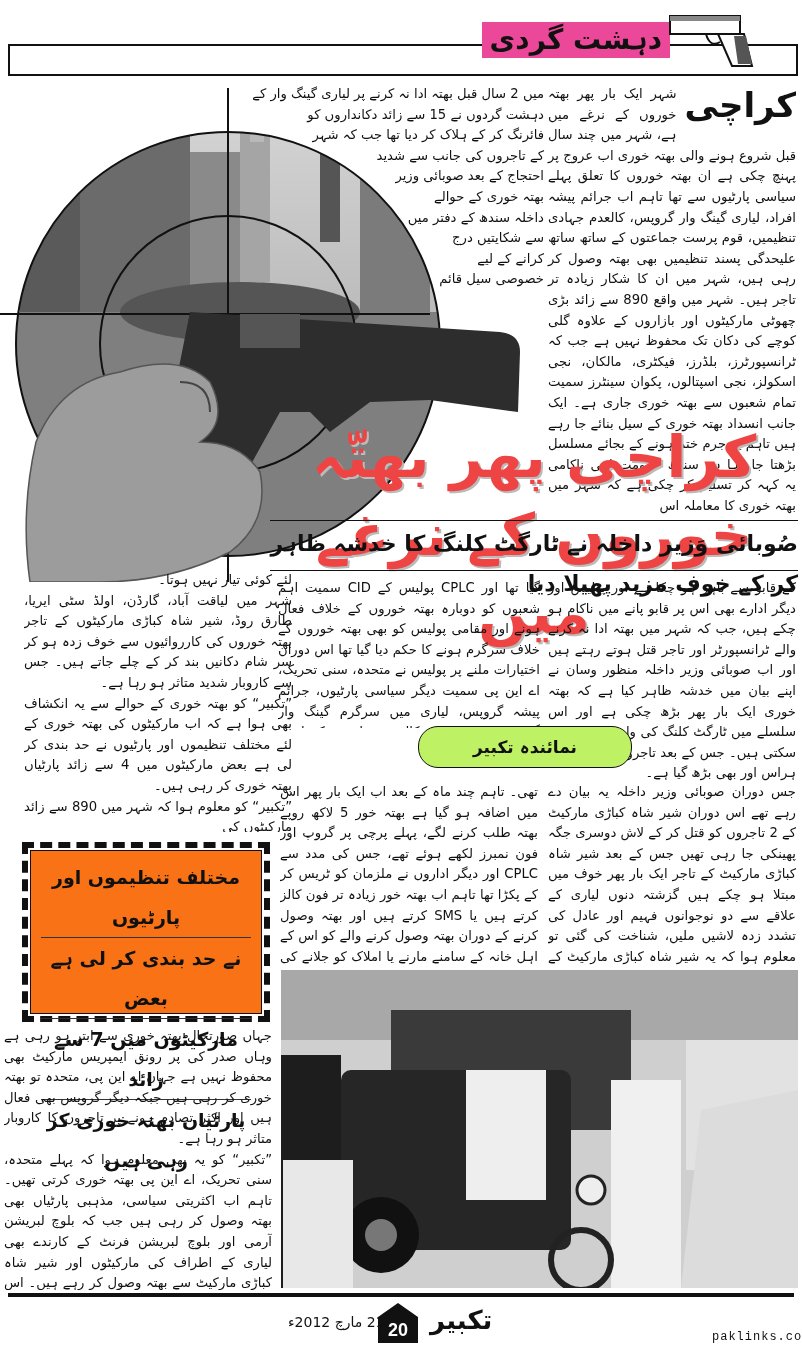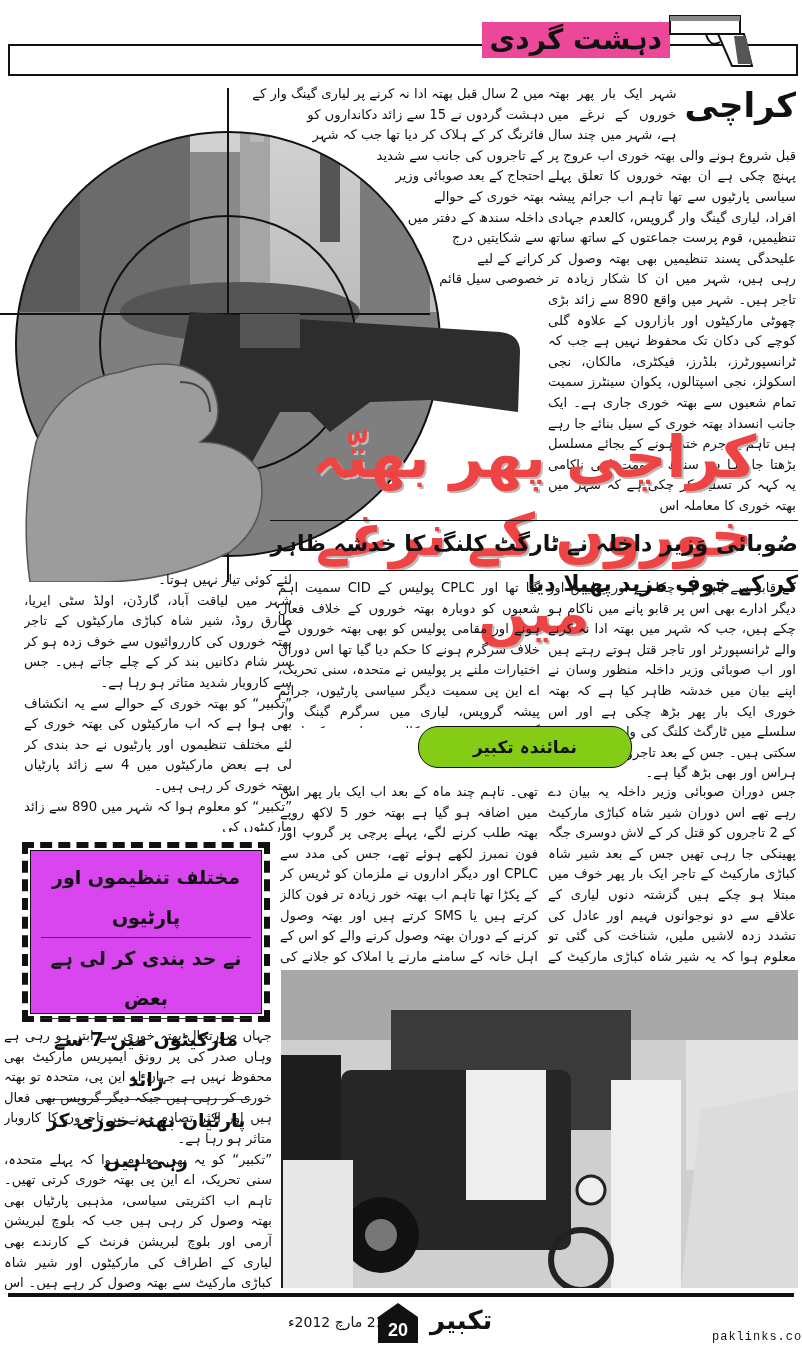--- a/index.html
+++ b/index.html
@@ -21,26 +21,26 @@
   #intro-drop{font-size:34px;font-weight:bold;float:right;margin-left:8px;line-height:42px;}
   
   #headline{left:270px;top:418px;width:528px;text-align:center;font-size:58px;font-weight:bold;line-height:78px;direction:rtl;color:#ef4444;text-shadow:2px 2px 0 #bbb;}
   #subhead-rule1{left:270px;top:520px;width:528px;height:1px;background:#111;}
   #subhead{left:270px;top:524px;width:528px;font-size:22px;font-weight:bold;direction:rtl;line-height:40px;}
   #subhead-rule2{left:270px;top:570px;width:528px;height:1px;background:#111;}
   
   #colA{left:548px;top:578px;width:248px;}
   #colB{left:278px;top:578px;width:262px;}
   #colC{left:4px;top:570px;width:268px;margin-left:20px;}
-  #byline{left:418px;top:726px;width:212px;height:40px;border:1.5px solid #111;border-radius:20px;text-align:center;font-size:17px;font-weight:bold;line-height:40px;background:#84cc16;}
+  #byline{left:418px;top:726px;width:212px;height:40px;border:1.5px solid #111;border-radius:20px;text-align:center;font-size:17px;font-weight:bold;line-height:40px;background:#bef264;}
   #colB2{left:280px;top:782px;width:258px;}
   #colA2{left:548px;top:782px;width:248px;}
   
   #pull{left:22px;top:842px;width:236px;height:168px;border:6px dashed #111;padding:0;}
-  #pull-inner{position:absolute;left:2px;top:2px;right:2px;bottom:2px;border:1.5px solid #111;background:#d946ef;}
+  #pull-inner{position:absolute;left:2px;top:2px;right:2px;bottom:2px;border:1.5px solid #111;background:#f97316;}
   .pull-line{direction:rtl;text-align:center;font-size:19px;font-weight:bold;line-height:40px;border-bottom:1px solid #333;margin:0 10px;}
   .pull-line:last-child{border-bottom:none;}
   #colC2{left:4px;top:1026px;width:268px;}
   
   #photo{left:281px;top:970px;width:517px;height:318px;}
   
   #foot-rule{left:8px;top:1293px;width:786px;height:4px;background:#111;}
   #foot-mag{left:430px;top:1300px;font-size:26px;font-weight:bold;direction:rtl;line-height:40px;}
   #foot-page{left:378px;top:1303px;width:40px;height:40px;}
   #foot-date{left:288px;top:1310px;font-size:14px;direction:rtl;line-height:24px;}

